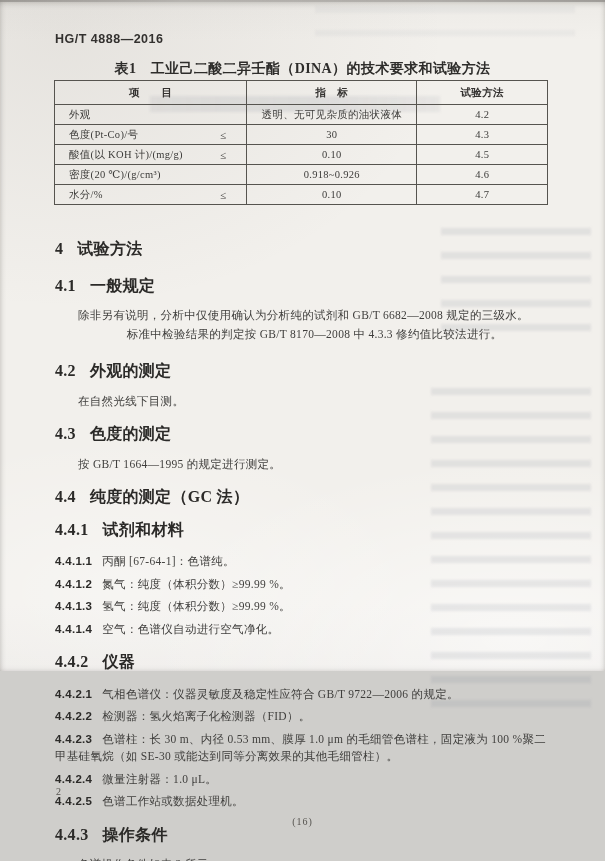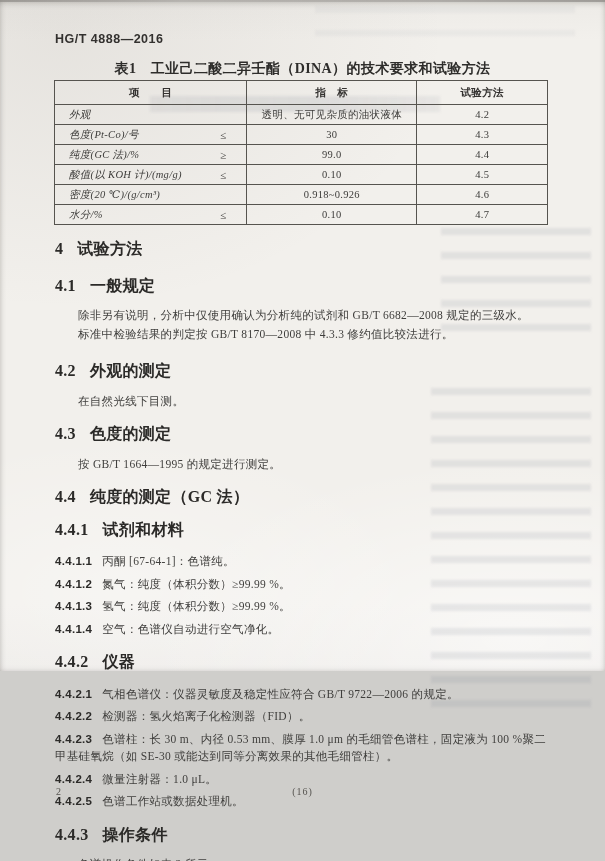--- a/index.html
+++ b/index.html
@@ -55,40 +55,40 @@
     border-collapse:collapse;table-layout:fixed;
     font-size:10.5px;color:#3c3b39;
   }
   table.t1 col.c1{width:39%;} table.t1 col.c2{width:34.5%;} table.t1 col.c3{width:26.5%;}
   table.t1 th,table.t1 td{
     border:1px solid #56544f;padding:0 14px;height:19px;
     font-weight:normal;letter-spacing:.3px;
   }
   table.t1 th{height:23px;text-align:center;font-weight:bold;color:#343230;}
   table.t1 td.val,table.t1 td.mth{text-align:center;}
-  td.itemcell{padding-right:10px;font-style:italic;}
+  td.itemcell{padding-right:10px;}
   .itemwrap{display:flex;justify-content:space-between;align-items:center;}
   .sym{font-size:11px;padding-right:6px;}
 
   .content{position:absolute;left:55px;top:240px;width:496px;font-size:11.5px;line-height:17.5px;letter-spacing:.3px;}
   .hsec{
     font-family:Liberation Serif, serif;
     font-weight:bold;color:#2b2a28;font-size:16px;margin:0;
   }
   .hsec .num{margin-right:14px;}
   .m-top-lg{margin-top:19px;} .m-top-md{margin-top:15px;}
   .para{margin:13px 0 0 0;text-indent:2em;}
   .clauses{margin-top:15px;}
   .clause{margin:5px 0 4px 0;}
   .clause .cnum{
     font-family:"Liberation Sans","DejaVu Sans",sans-serif;
     font-weight:bold;color:#2b2a28;margin-right:10px;
   }
   .footer-left{position:absolute;left:56px;top:786px;font-size:10px;color:#55534f;}
-  .footer-center{position:absolute;left:0;top:786px;width:100%;text-align:center;font-size:10px;color:#55534f;letter-spacing:1px;}
+  .footer-center{position:absolute;left:0;top:816px;width:100%;text-align:center;font-size:10px;color:#55534f;letter-spacing:1px;}
 </style>
 </head>
 <body>
 
 <div class="page">
 
   <div class="ghost ghost-lines ghost-top"></div>
   <div class="ghost ghost-title"></div>
   <div class="ghost ghost-lines ghost-right-a"></div>
   <div class="ghost ghost-lines ghost-right-b"></div>
@@ -125,30 +125,20 @@
               <span>色度(Pt-Co)/号</span>
               <span class="sym">≤</span>
             </div>
           </td>
       <td class="val">30</td>
       <td class="mth">4.3</td>
     </tr>
     <tr>
       <td class="itemcell">
             <div class="itemwrap">
-              <span>纯度(GC 法)/%</span>
-              <span class="sym">≥</span>
-            </div>
-          </td>
-      <td class="val">99.0</td>
-      <td class="mth">4.4</td>
-    </tr>
-    <tr>
-      <td class="itemcell">
-            <div class="itemwrap">
               <span>酸值(以 KOH 计)/(mg/g)</span>
               <span class="sym">≤</span>
             </div>
           </td>
       <td class="val">0.10</td>
       <td class="mth">4.5</td>
     </tr>
     <tr>
       <td class="itemcell">
             <div class="itemwrap">
@@ -175,21 +165,21 @@
   <div class="content">
 
     <p class="hsec">
       <span class="num">4</span><span>试验方法</span>
     </p>
 
     <p class="hsec m-top-lg">
       <span class="num">4.1</span><span>一般规定</span>
     </p>
     <p class="para">除非另有说明，分析中仅使用确认为分析纯的试剂和 GB/T 6682—2008 规定的三级水。</p>
-    <p class="para" style="margin-top:1px;">标准中检验结果的判定按 GB/T 8170—2008 中 4.3.3 修约值比较法进行。</p>
+    <p class="para" style="margin-top:1px;text-align:center;">标准中检验结果的判定按 GB/T 8170—2008 中 4.3.3 修约值比较法进行。</p>
 
     <p class="hsec m-top-lg">
       <span class="num">4.2</span><span>外观的测定</span>
     </p>
     <p class="para">在自然光线下目测。</p>
 
     <p class="hsec m-top-md">
       <span class="num">4.3</span><span>色度的测定</span>
     </p>
     <p class="para">按 GB/T 1664—1995 的规定进行测定。</p>

